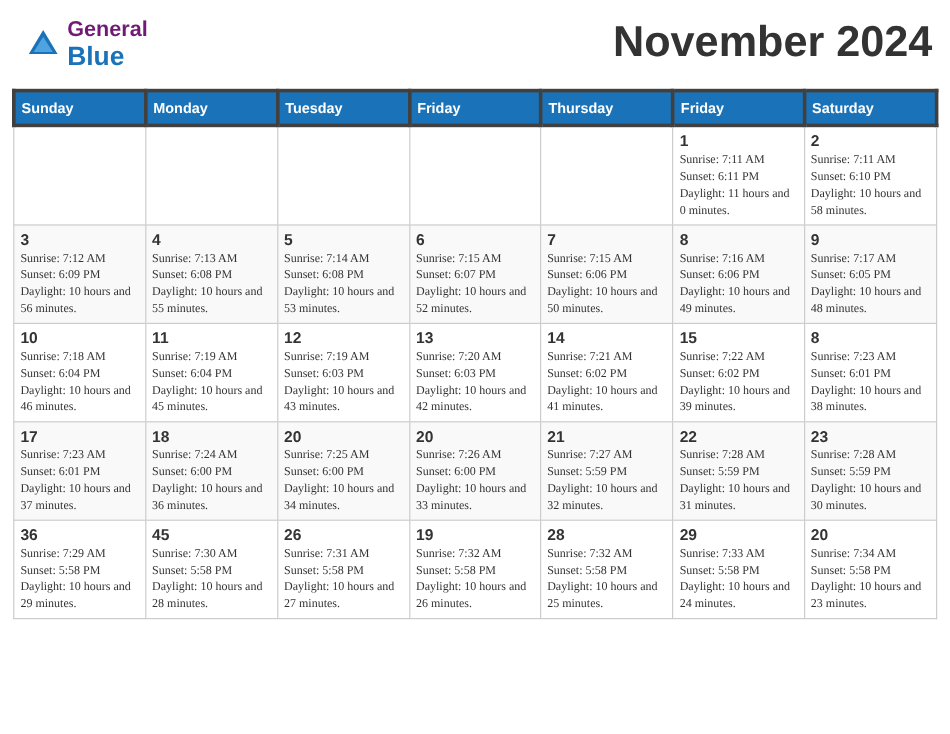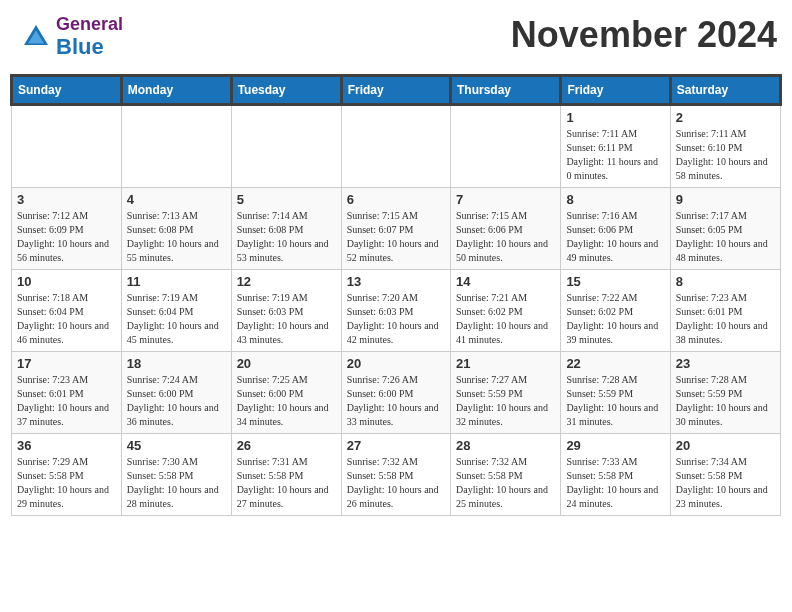--- a/index.html
+++ b/index.html
@@ -187,21 +187,21 @@
         <td><span class="day-number">23</span>
         <span class="day-info">Sunrise: 7:28 AM<br>Sunset: 5:59 PM<br>Daylight: 10 hours and 30 minutes.</span></td>
       </tr>
       <tr>
         <td><span class="day-number">36</span>
         <span class="day-info">Sunrise: 7:29 AM<br>Sunset: 5:58 PM<br>Daylight: 10 hours and 29 minutes.</span></td>
         <td><span class="day-number">45</span>
         <span class="day-info">Sunrise: 7:30 AM<br>Sunset: 5:58 PM<br>Daylight: 10 hours and 28 minutes.</span></td>
         <td><span class="day-number">26</span>
         <span class="day-info">Sunrise: 7:31 AM<br>Sunset: 5:58 PM<br>Daylight: 10 hours and 27 minutes.</span></td>
-        <td><span class="day-number">27</span>
+        <td><span class="day-number">19</span>
         <span class="day-info">Sunrise: 7:32 AM<br>Sunset: 5:58 PM<br>Daylight: 10 hours and 26 minutes.</span></td>
         <td><span class="day-number">28</span>
         <span class="day-info">Sunrise: 7:32 AM<br>Sunset: 5:58 PM<br>Daylight: 10 hours and 25 minutes.</span></td>
         <td><span class="day-number">29</span>
         <span class="day-info">Sunrise: 7:33 AM<br>Sunset: 5:58 PM<br>Daylight: 10 hours and 24 minutes.</span></td>
         <td><span class="day-number">20</span>
         <span class="day-info">Sunrise: 7:34 AM<br>Sunset: 5:58 PM<br>Daylight: 10 hours and 23 minutes.</span></td>
       </tr>
     </tbody>
 </table>

